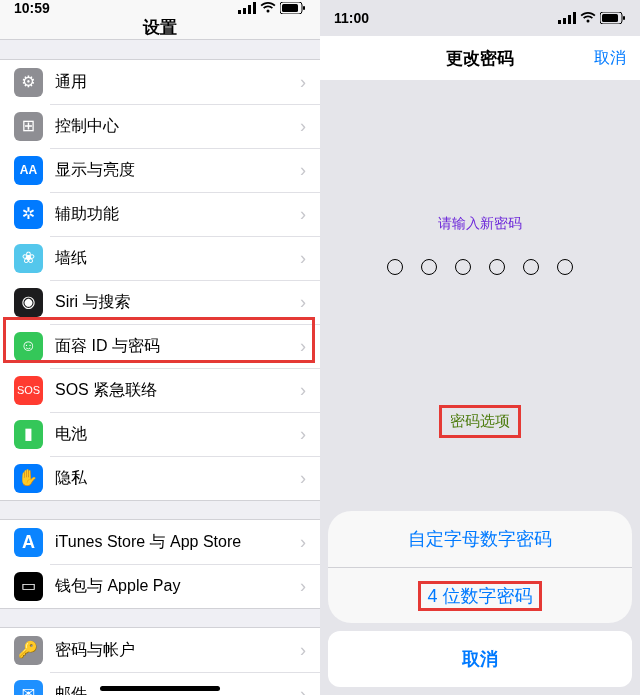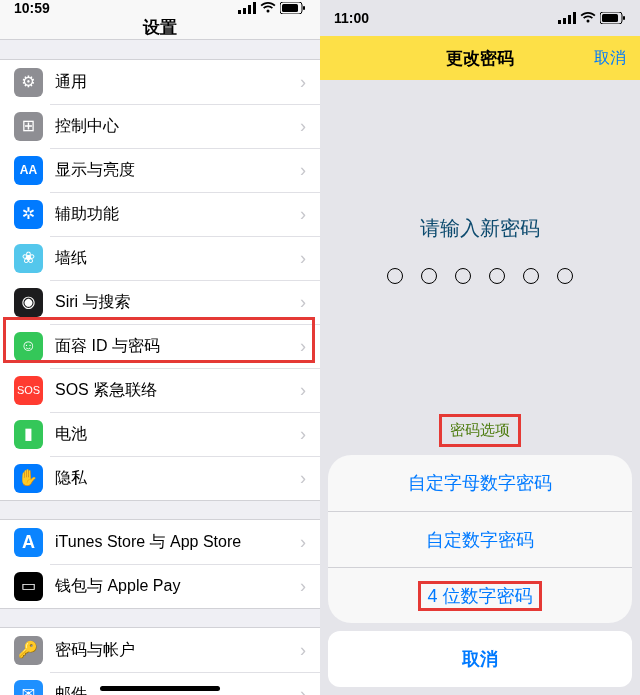--- a/index.html
+++ b/index.html
@@ -7,36 +7,36 @@
   .wrap { display: flex; width: 640px; height: 695px; }
   .phone { width: 320px; height: 695px; position: relative; display: flex; flex-direction: column; overflow: hidden; }
   .phone-left { background: #f2f2f7; }
   .phone-right { background: #e5e5ea; }
   
   .status { height: 36px; display: flex; align-items: center; justify-content: space-between; padding: 0 14px; font-size: 14px; font-weight: 600; color: #000; background: #f8f8f8; }
   .phone-right .status { background: #e5e5ea; }
   .status-right { display: flex; align-items: center; gap: 4px; }
   
   .nav { height: 44px; display: flex; align-items: center; justify-content: center; position: relative; background: #f8f8f8; border-bottom: 1px solid #d1d1d6; }
-  .phone-right .nav { background: #fde047; border-bottom: none; justify-content: center; }
+  .phone-right .nav { background: #ffffff; border-bottom: none; justify-content: center; }
   .nav-title { font-size: 17px; font-weight: 600; }
   .nav-right { position: absolute; right: 14px; color: #007aff; font-size: 16px; }
   
   .list { background: #fff; }
   .group-gap { height: 20px; background: #efeff4; border-top: 1px solid #d1d1d6; border-bottom: 1px solid #d1d1d6; }
   .group-gap:first-child { border-top: none; }
   .row { height: 44px; display: flex; align-items: center; padding: 0 14px; position: relative; background: #fff; }
   .row + .row::before { content: ""; position: absolute; left: 50px; right: 0; top: 0; height: 1px; background: #e0e0e5; }
   .icon { width: 29px; height: 29px; border-radius: 6px; margin-right: 12px; display: flex; align-items: center; justify-content: center; color: #fff; flex-shrink: 0; }
   .label { font-size: 16px; flex: 1; }
   .chev { color: #c7c7cc; font-size: 18px; }
   .hl { position: absolute; border: 3px solid #e53935; pointer-events: none; }
   
   .pass-area { flex: 1; display: flex; flex-direction: column; align-items: center; }
-  .prompt { margin-top: 135px; font-size: 20px; color: #0c4a6e; }
+  .prompt { margin-top: 135px; font-size: 14px; color: #6d28d9; }
   .dots { margin-top: 26px; display: flex; gap: 18px; }
   .dot { width: 16px; height: 16px; border: 1.5px solid #000; border-radius: 50%; }
   .options-link-box { margin-top: 130px; border: 3px solid #e53935; padding: 4px 8px; }
   .options-link { color: #4d7c0f; font-size: 15px; }
   
   .sheet { position: absolute; left: 8px; right: 8px; bottom: 8px; }
   .sheet-group { background: rgba(248,248,248,0.97); border-radius: 23px; overflow: hidden; }
   .sheet-item { height: 56px; display: flex; align-items: center; justify-content: center; font-size: 18px; color: #007aff; position: relative; }
   .sheet-item + .sheet-item { border-top: 1px solid #d1d1d6; }
   .sheet-cancel { margin-top: 8px; background: #fff; border-radius: 12px; height: 56px; display: flex; align-items: center; justify-content: center; font-size: 18px; font-weight: 600; color: #007aff; }
@@ -223,23 +223,20 @@
         <span class="options-link">密码选项</span>
       </div>
     </div>
 
     <div class="sheet">
       <div class="sheet-group">
         <div class="sheet-item">
           <span>自定字母数字密码</span>
         </div>
         <div class="sheet-item">
-          <span>自定数字密码</span>
-        </div>
-        <div class="sheet-item">
           <div class="sheet-hl">
             <span>4 位数字密码</span>
           </div>
         </div>
       </div>
       <div class="sheet-cancel">
         <span>取消</span>
       </div>
     </div>
   </div>

